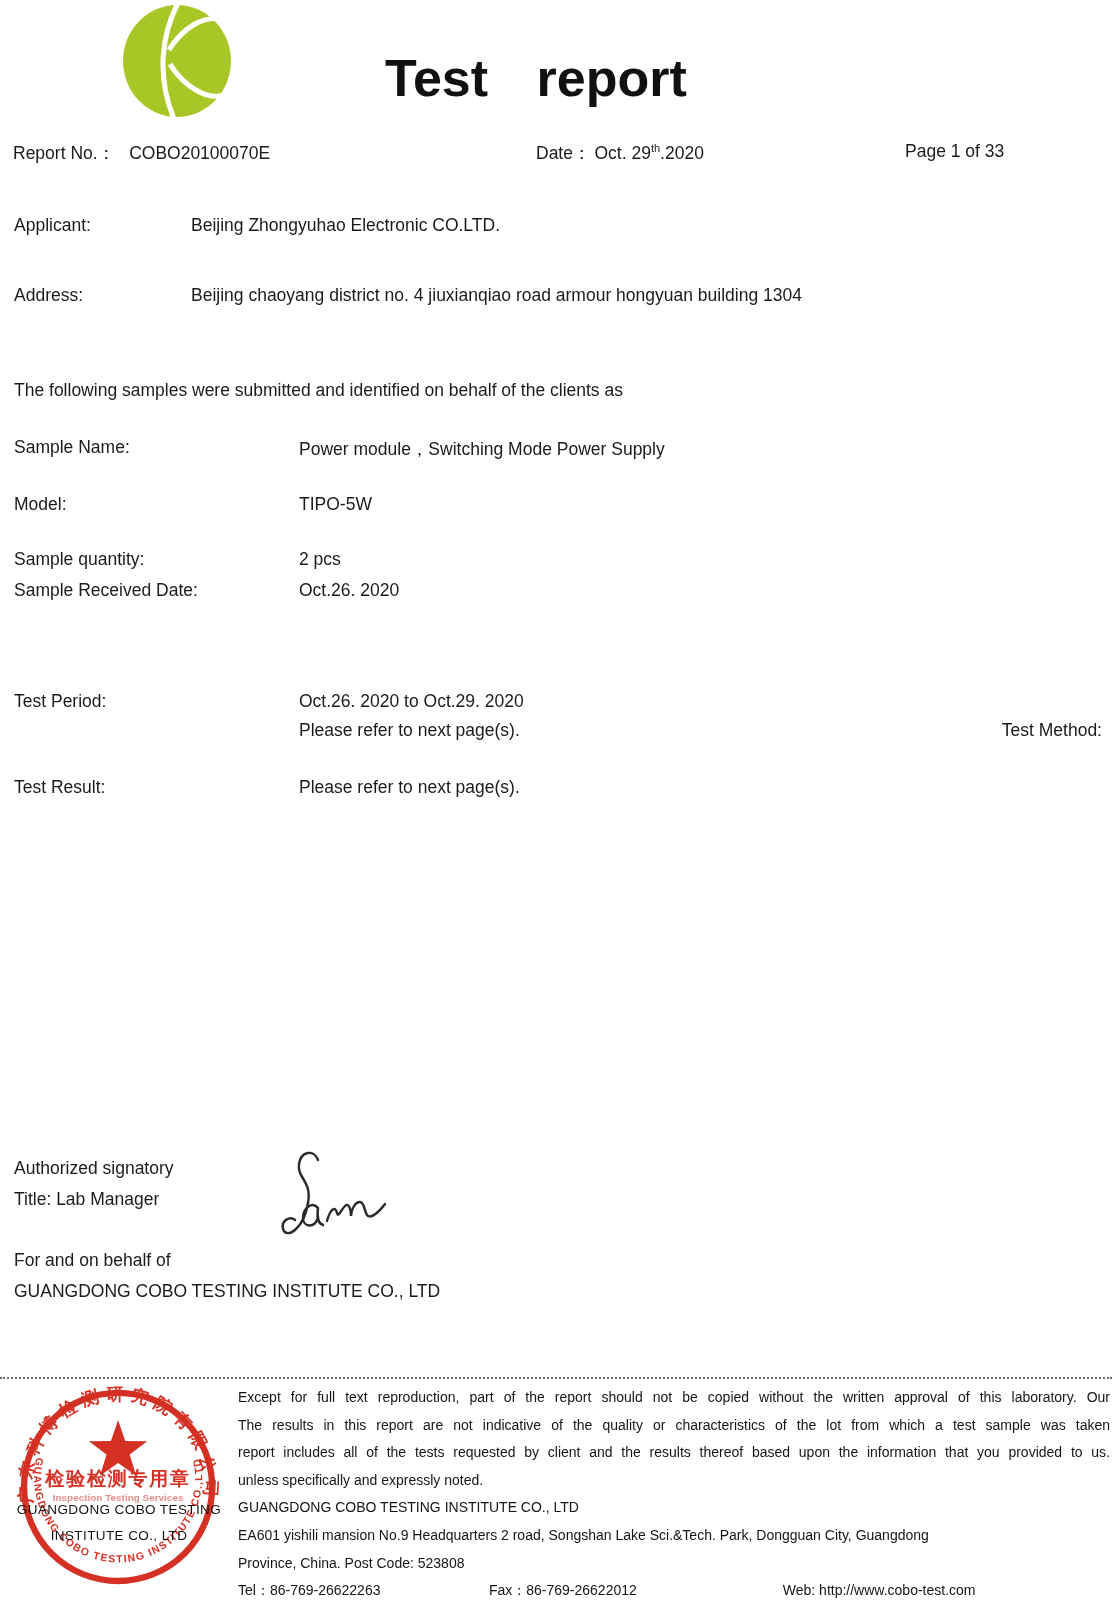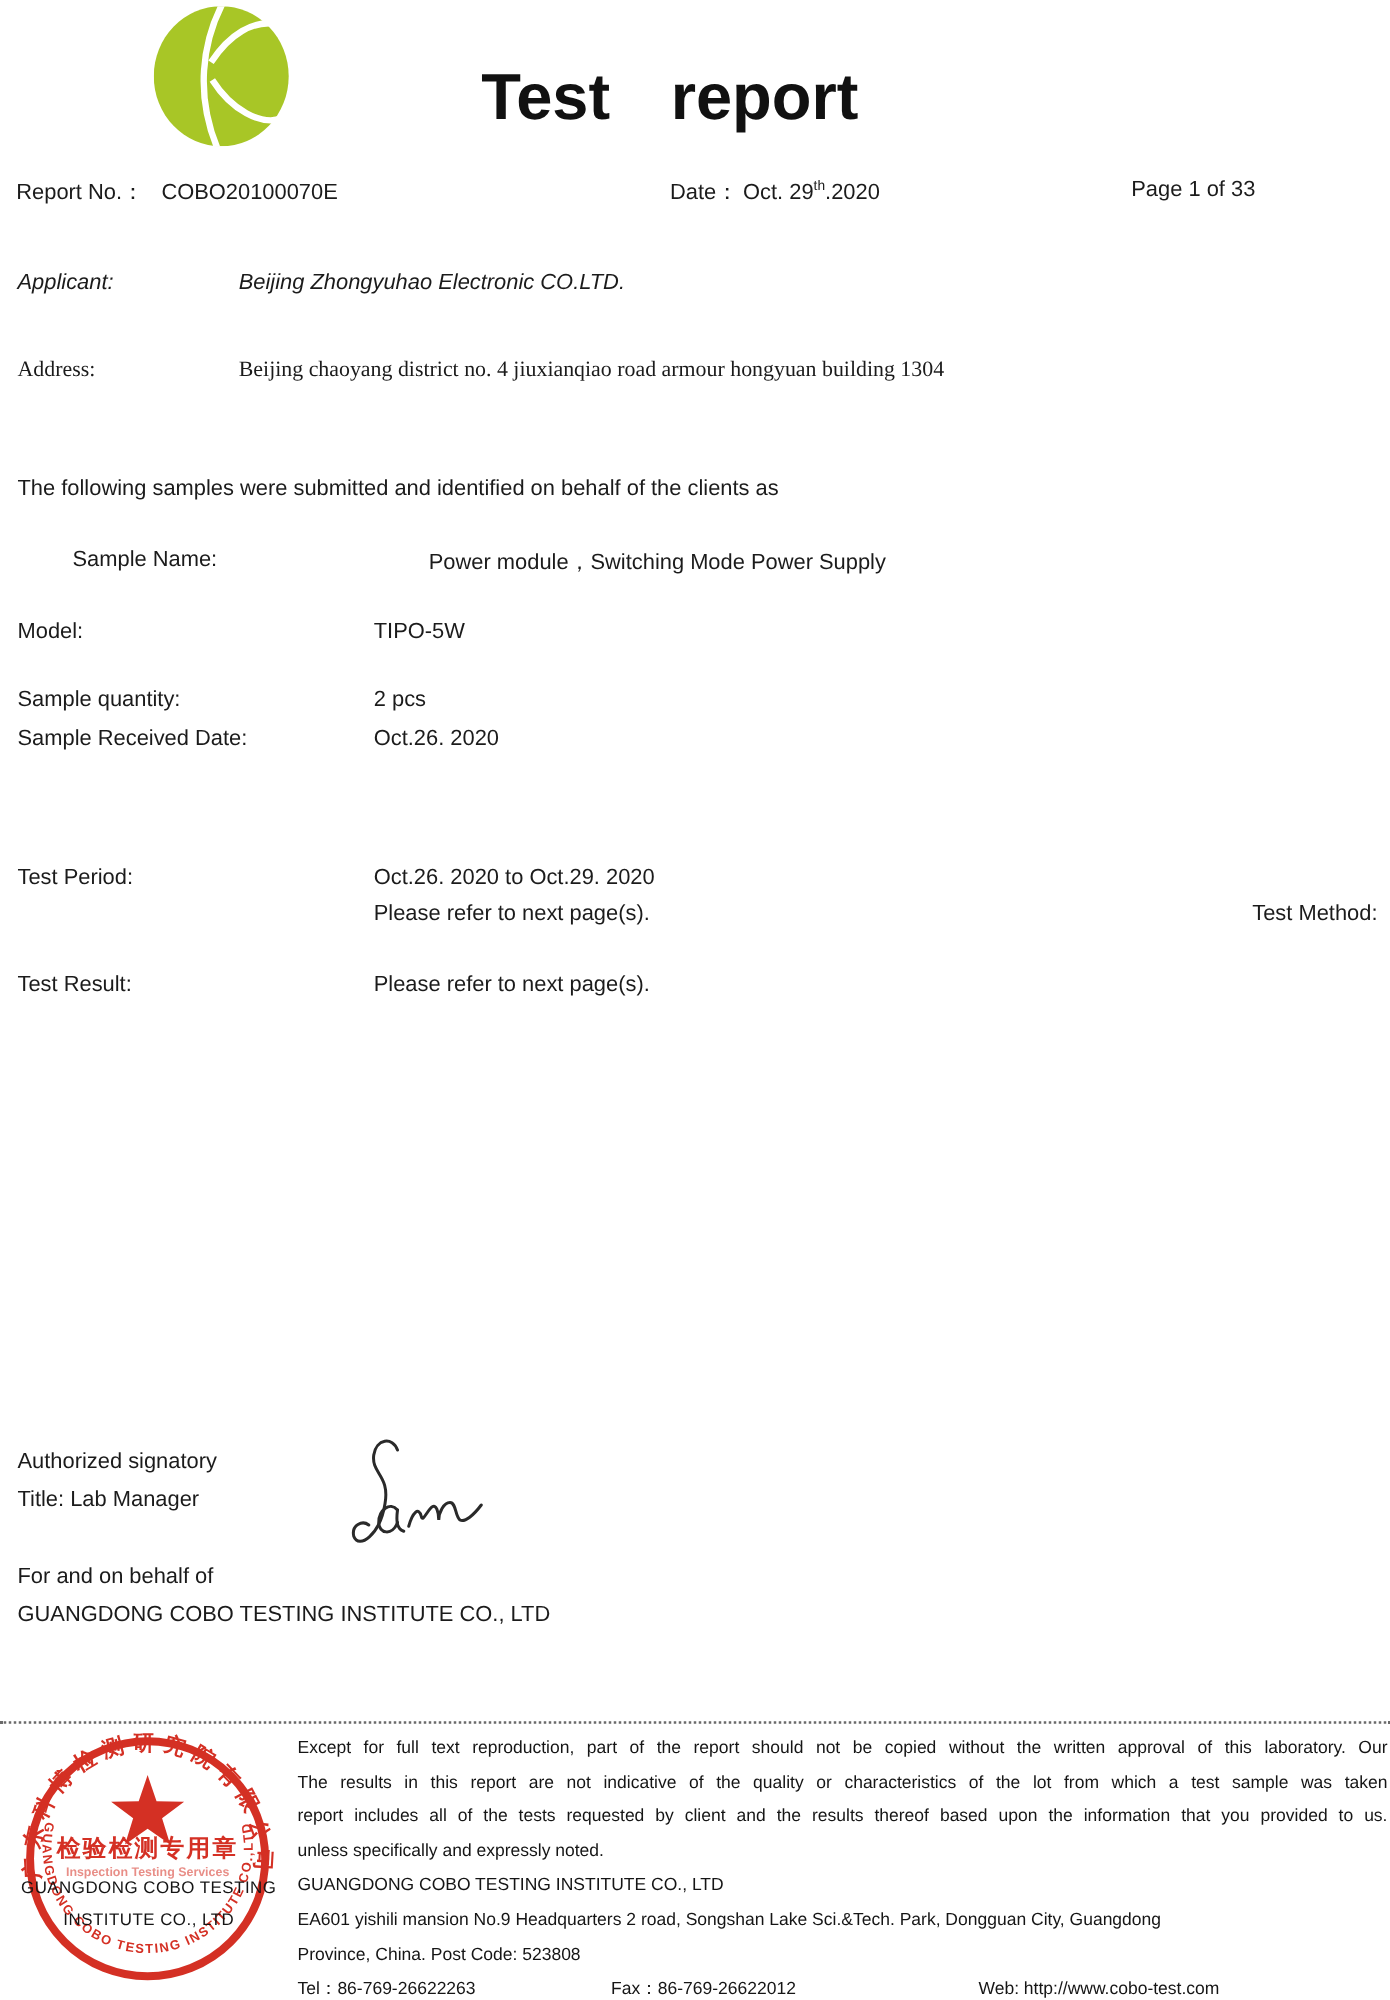--- a/index.html
+++ b/index.html
@@ -39,32 +39,32 @@
   <div class="abs title" style="left:385px;top:48px;">Test report</div>
 
   <div class="abs h17" style="left:13px;top:141px;">
     <span>Report No.：</span><span style="margin-left:14px;">COBO20100070E</span>
   </div>
   <div class="abs h17" style="left:536px;top:141px;">
     <span>Date：</span><span style="margin-left:4px;">Oct. 29</span><span class="sup">th</span><span>.2020</span>
   </div>
   <div class="abs h17" style="left:905px;top:141px;">Page 1 of 33</div>
 
-  <div class="row" style="top:215px;font-style:italic;">
+  <div class="row" style="top:215px;">
     <span>Applicant:</span>
     <span class="value-col2">Beijing Zhongyuhao Electronic CO.LTD.</span>
   </div>
-  <div class="row" style="top:285px;font-family:Liberation Serif, serif;">
+  <div class="row" style="top:285px;">
     <span>Address:</span>
     <span class="value-col2">Beijing chaoyang district no. 4 jiuxianqiao road armour hongyuan building 1304</span>
   </div>
 
   <div class="abs h17" style="left:14px;top:380px;">The following samples were submitted and identified on behalf of the clients as</div>
 
-  <div class="row" style="top:437px;margin-left:44px;">
+  <div class="row" style="top:437px;">
     <span>Sample Name:</span>
     <span class="value-col">Power module，Switching Mode Power Supply</span>
   </div>
   <div class="row" style="top:494px;">
     <span>Model:</span>
     <span class="value-col">TIPO-5W</span>
   </div>
   <div class="row" style="top:549px;">
     <span>Sample quantity:</span>
     <span class="value-col">2 pcs</span>

